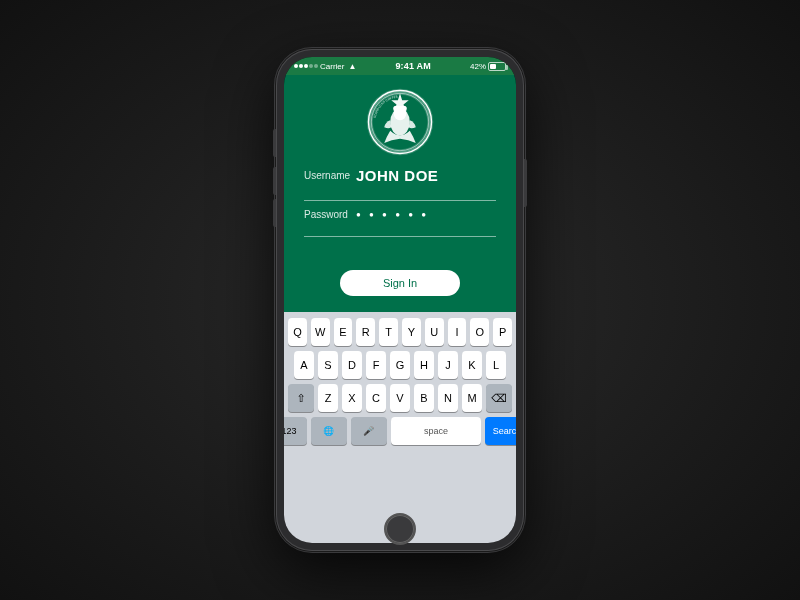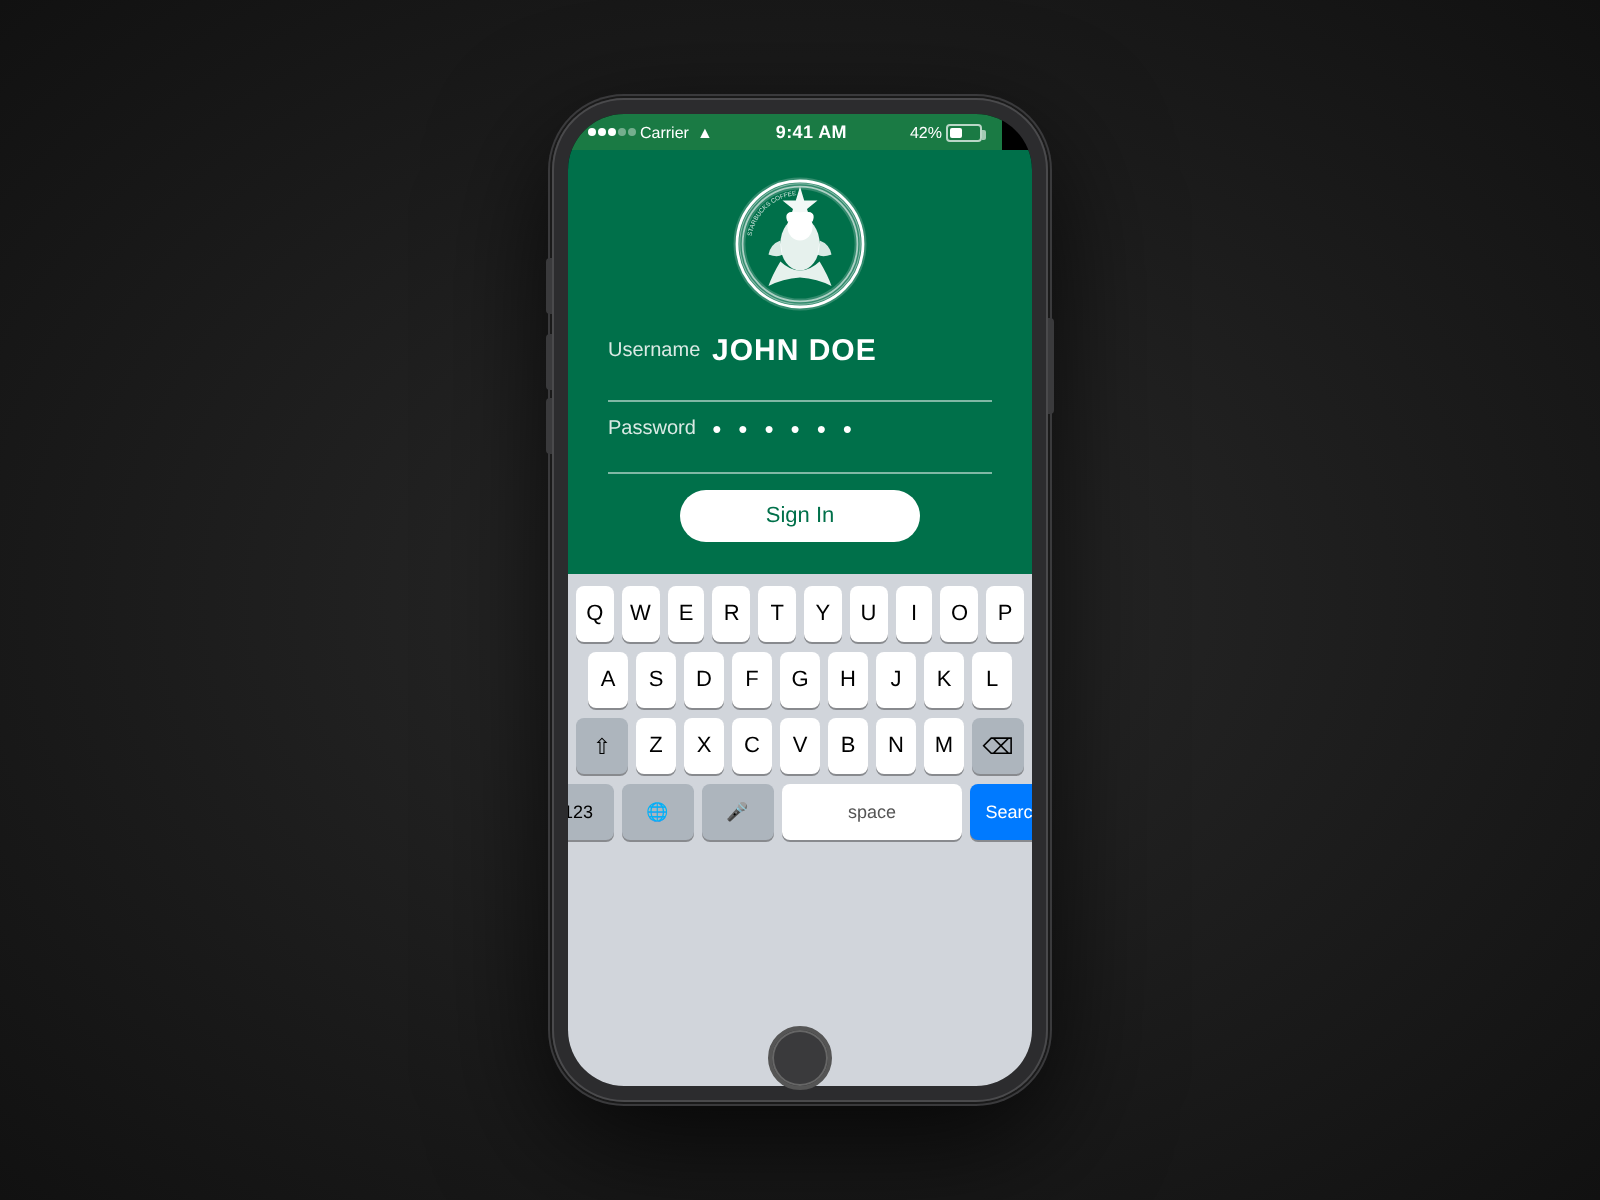--- a/index.html
+++ b/index.html
@@ -63,21 +63,21 @@
       background: #000;
       border-radius: 28px;
       overflow: hidden;
     }
 
     
     .status-bar {
       position: absolute;
       top: 0;
       left: 0;
-      right: 15px;
+      right: 0;
       height: 18px;
       background: #1a7a44;
       display: flex;
       align-items: center;
       justify-content: space-between;
       padding: 0 10px;
       z-index: 10;
       font-size: 8px;
       color: white;
     }
@@ -185,21 +185,21 @@
     .sign-in-btn {
       width: 120px;
       height: 26px;
       background: white;
       border-radius: 13px;
       border: none;
       color: #00704a;
       font-size: 11px;
       font-weight: 500;
       cursor: pointer;
-      margin-top: 0;
+      margin-top: 25px;
       display: flex;
       align-items: center;
       justify-content: center;
     }
 
     
     .keyboard-area {
       background: #d1d5db;
       flex: 1;
       display: flex;

